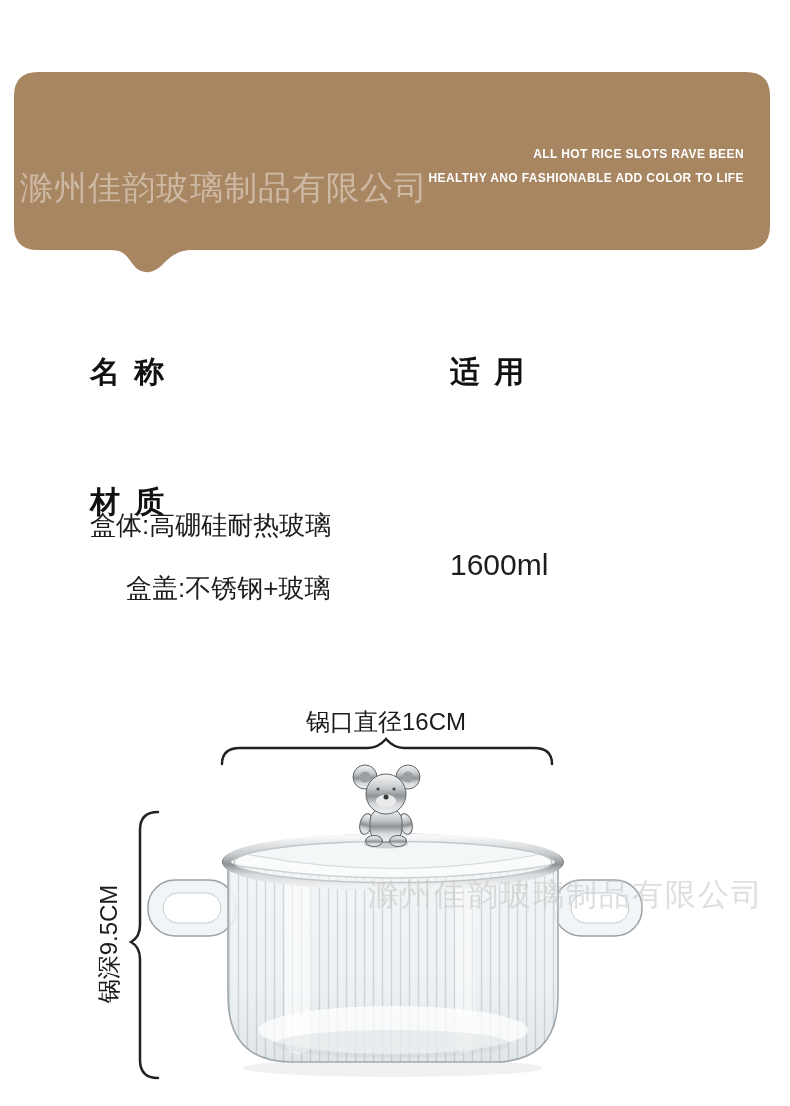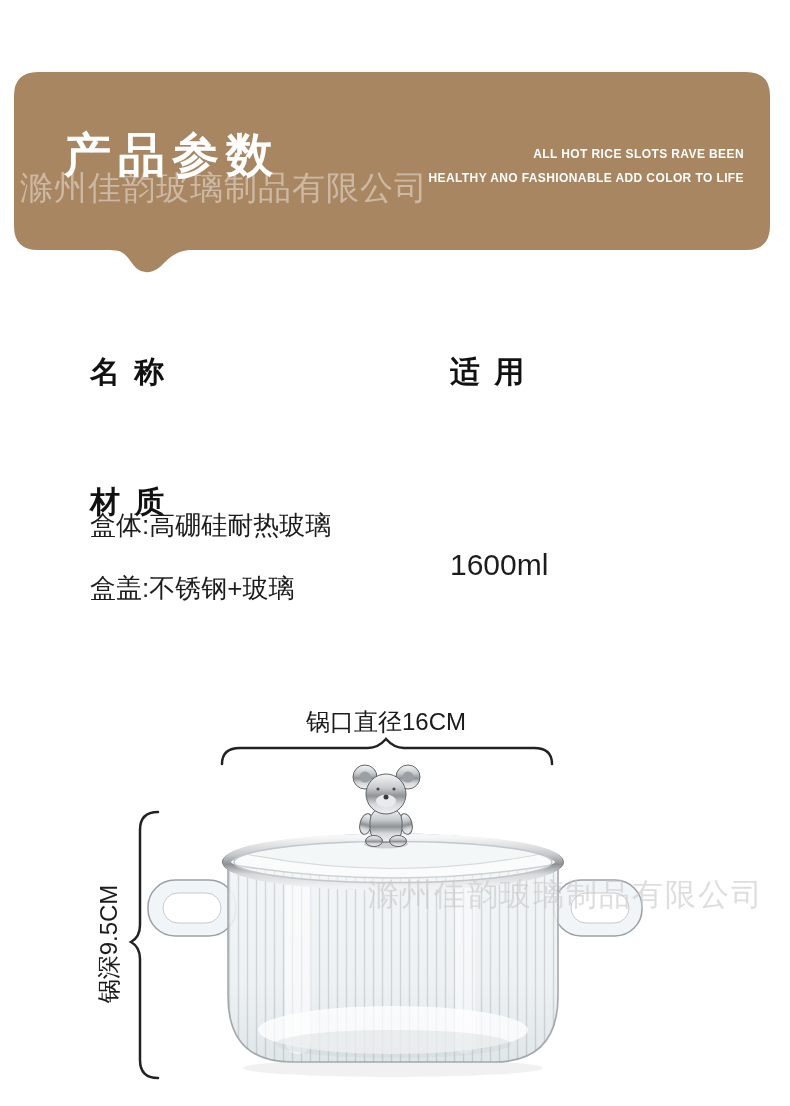--- a/index.html
+++ b/index.html
@@ -19,38 +19,37 @@
   
   .spec-label{position:absolute;font-size:30px;font-weight:800;color:#111111;
         letter-spacing:3px;white-space:nowrap;}
   .spec-value{position:absolute;font-size:26px;font-weight:400;color:#1c1c1c;white-space:nowrap;}
   .col-left{left:90px;}
   .col-right{left:450px;}
   .row1-label{top:352px;}
   .row1-value{top:401px;}
   .row2-label{top:482px;}
   .row2-value1{top:508px;}
-  .row2-value2{top:571px;}
+  .row2-value2{top:571px;margin-left:36px;}
   .capacity-value{top:548px;font-size:30px;}
   
   .figure-svg{position:absolute;left:0;top:686px;width:790px;height:420px;display:block;}
   text{font-family:"Liberation Sans","DejaVu Sans",sans-serif;}
 </style>
 </head>
 <body>
 
 <div class="page">
 
   <svg class="banner-svg" viewBox="0 0 790 290" aria-hidden="true">
     <path d="M38,72 H746 Q770,72 770,96 V226 Q770,250 746,250 H192
              C178,250 170,257 164,263 C157,271 149,274 141,271
              C131,267 131,256 119,251 C115,250 111,250 106,250
              H38 Q14,250 14,226 V96 Q14,72 38,72 Z" fill="#a88661"></path>
   </svg>
-  <div class="banner-title">产品参数</div>
   <div class="banner-watermark">滁州佳韵玻璃制品有限公司</div>
   <div class="banner-tagline tagline-1">ALL HOT RICE SLOTS RAVE BEEN</div>
   <div class="banner-tagline tagline-2">HEALTHY ANO FASHIONABLE ADD COLOR TO LIFE</div>
 
   <div class="spec-label col-left row1-label">名 称</div>
 
   <div class="spec-label col-right row1-label">适 用</div>
 
   <div class="spec-label col-left row2-label">材 质</div>
   <div class="spec-value col-left row2-value1">盒体:高硼硅耐热玻璃</div>

